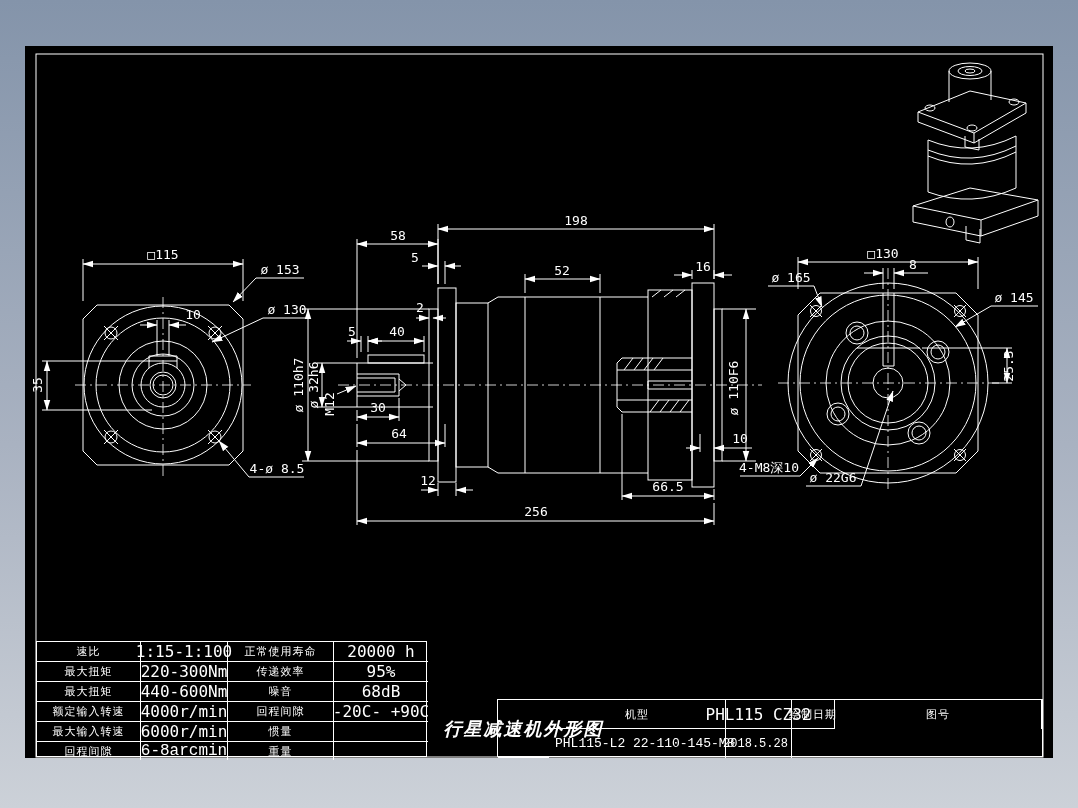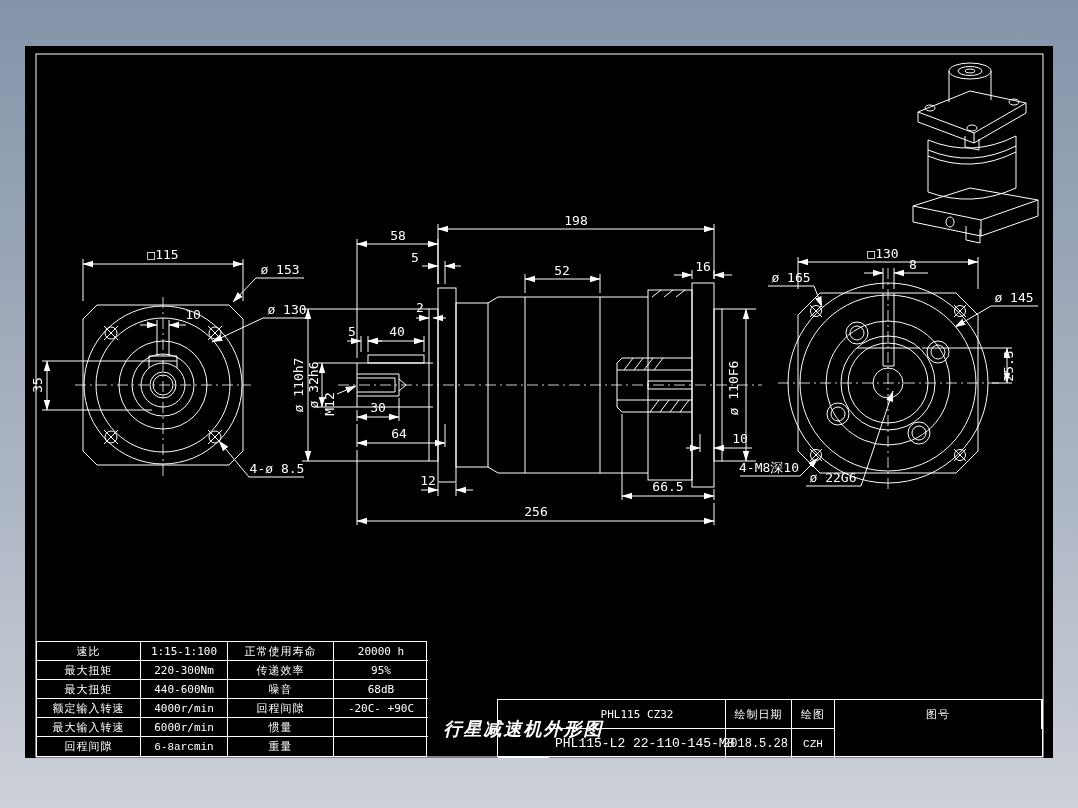--- a/index.html
+++ b/index.html
@@ -10,21 +10,21 @@
   }
   svg{position:absolute;left:0;top:0;}
   svg text{fill:#fff;font-family:"DejaVu Sans Mono","Liberation Mono",monospace;font-size:13px;}
   .ln{stroke:#fff;stroke-width:1;fill:none;}
   .cl{stroke:#fff;stroke-width:0.8;fill:none;stroke-dasharray:11 4 2 4;}
   .overlay{position:absolute;color:#fff;}
   .grid{display:grid;background:transparent;border:1px solid #fff;box-sizing:border-box;}
   .cell{
     border-right:1px solid #fff;border-bottom:1px solid #fff;box-sizing:border-box;
     display:flex;align-items:center;justify-content:center;
-    font-size:11px;white-space:nowrap;color:#fff;overflow:visible;
+    font-size:16px;white-space:nowrap;color:#fff;overflow:visible;
   }
   .cell.last-col{border-right:none;}
   .cell.last-row{border-bottom:none;font-family:Liberation Mono, monospace;}
   .cell.cn{font-size:11px;letter-spacing:1px;}
   #spec-table{left:36px;top:641px;width:391px;height:116px;grid-template-columns:104px 87px 106px 94px;grid-template-rows:repeat(6,1fr);}
   #title-block{left:497px;top:699px;width:546px;height:58px;grid-template-columns:51px 177px 66px 43px auto;grid-template-rows:29px 29px;}
   #title-block .big-title{font-size:18px;font-weight:bold;letter-spacing:2px;grid-row:1/3;font-style:italic;}
   #title-block .dno{justify-content:flex-start;padding-left:6px;font-size:13px;}
   #title-block .date-cell{font-size:12px;margin-left:-6px;border-left:none;}
 </style>
@@ -330,21 +330,20 @@
   <div class="cell">6000r/min</div>
   <div class="cell cn">惯量</div>
   <div class="cell last-col"></div>
   <div class="cell cn last-row">回程间隙</div>
   <div class="cell last-row">6-8arcmin</div>
   <div class="cell cn last-row">重量</div>
   <div class="cell last-col last-row"></div>
 </div>
 
 <div id="title-block" class="overlay grid">
+  <div class="cell cn">机型</div>
   <div class="cell">PHL115 CZ32</div>
   <div class="cell cn">绘制日期</div>
-  <div class="cell cn">绘图</div>
   <div class="cell last-col big-title">行星减速机外形图</div>
   <div class="cell cn last-row">图号</div>
   <div class="cell dno last-row">PHL115-L2 22-110-145-M8</div>
   <div class="cell date-cell last-row">2018.5.28</div>
-  <div class="cell last-row">CZH</div>
 </div>
 
 </body></html>

